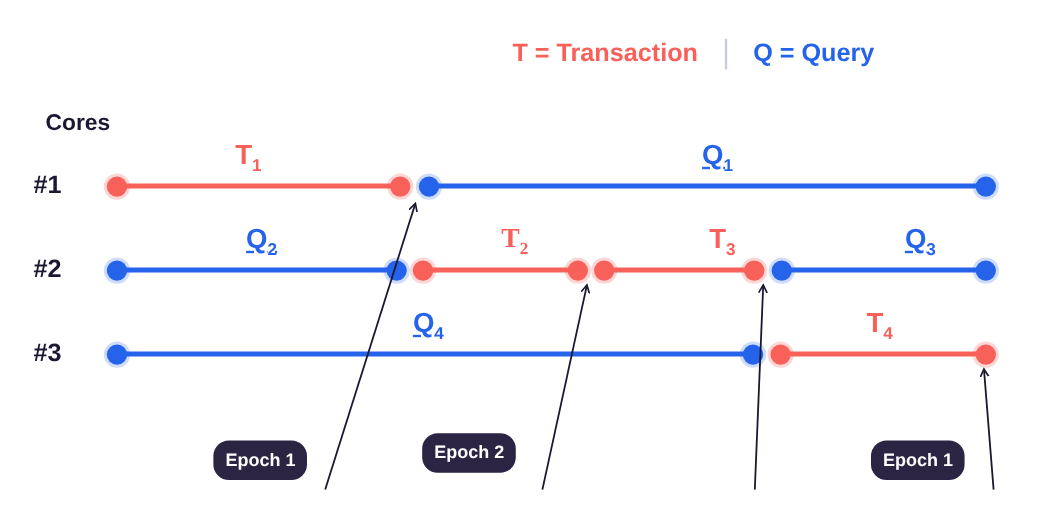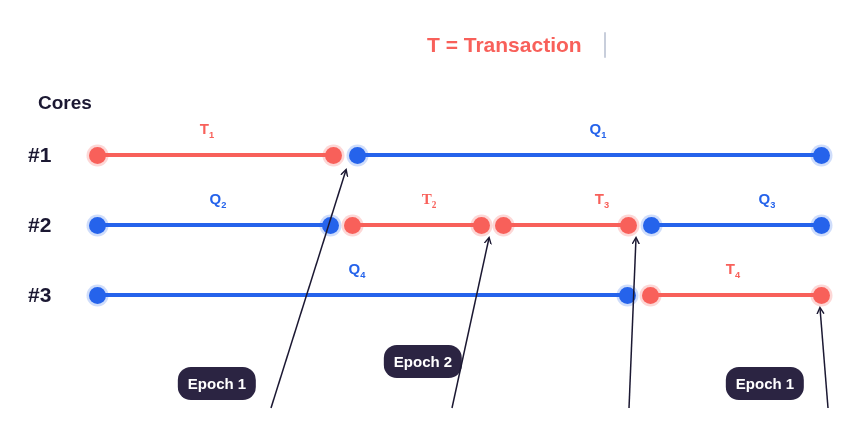--- a/index.html
+++ b/index.html
@@ -27,41 +27,42 @@
   .segment{position:absolute;height:17px;}
   .seg-line{position:absolute;left:0;right:0;top:6.5px;height:4px;border-radius:2px;}
   .segment.red .seg-line{background:var(--red);}
   .segment.blue .seg-line{background:var(--blue);}
   .dot{position:absolute;width:17px;height:17px;border-radius:50%;top:0;}
   .dot.start{left:-8.5px;}
   .dot.end{right:-8.5px;}
   .segment.red .dot{background:var(--red);box-shadow:0 0 0 2.5px rgba(248,96,90,.25);}
   .segment.blue .dot{background:var(--blue);box-shadow:0 0 0 2.5px rgba(37,99,235,.22);}
 
-  .seg-label{position:absolute;font-size:15px;font-weight:bold;transform:translateX(-50%);line-height:26px;}
+  .seg-label{position:absolute;font-size:23px;font-weight:bold;transform:translateX(-50%);line-height:26px;}
   .seg-label sub{font-size:0.62em;}
   .seg-label.red{color:var(--red);}
-  .seg-label.blue{color:var(--blue);}
+  .seg-label.blue{color:var(--blue);text-decoration:underline;}
 
   .badge{position:absolute;background:var(--badge-bg);color:var(--badge-text);
          font-weight:bold;font-size:15px;padding:8px 10px;border-radius:13px;
          transform:translateX(-50%);white-space:nowrap;}
 
   #arrows{position:absolute;left:0;top:0;pointer-events:none;}
   #arrows line{stroke:var(--ink);stroke-width:1.5;}
   #arrows .head{fill:none;stroke:var(--ink);stroke-width:1.4;}
 </style>
 </head>
 <body>
 
 <div class="canvas">
 
   <div class="legend">
     <span class="t">T = Transaction</span>
     <span class="divider"></span>
+    <span class="q">Q = Query</span>
   </div>
 
   <div class="cores">Cores</div>
 
   <div class="row-label" style="left:28px;top:143px;">#1</div>
   <div class="row-label" style="left:28px;top:213px;">#2</div>
   <div class="row-label" style="left:28px;top:283px;">#3</div>
 
   <div class="segment red" style="left:97px;width:236px;top:146.5px;">
     <div class="seg-line"></div>
@@ -124,21 +125,21 @@
     <span class="dot end"></span>
   </div>
   <div class="seg-label blue" style="left:357px;top:256px;">
     <span>Q</span><sub>4</sub>
   </div>
   <div class="seg-label red" style="left:733px;top:256px;">
     <span>T</span><sub>4</sub>
   </div>
 
   <div class="badge" style="left:217px;top:367px;">Epoch 1</div>
-  <div class="badge" style="left:391px;top:345px;margin-left:32px;">Epoch 2</div>
+  <div class="badge" style="left:391px;top:361px;">Epoch 2</div>
   <div class="badge" style="left:765px;top:367px;">Epoch 1</div>
 
   <svg id="arrows" width="867" height="431" viewBox="0 0 867 431">
     <defs>
       <marker id="ah" markerWidth="10" markerHeight="10" refX="6" refY="4" orient="auto" markerUnits="userSpaceOnUse">
         <path class="head" d="M0,0.5 L6.5,4 L0,7.5"></path>
       </marker>
     </defs>
     <line x1="271" y1="408" x2="346" y2="170" marker-end="url(#ah)"></line>
     <line x1="452" y1="408" x2="489" y2="238" marker-end="url(#ah)"></line>

